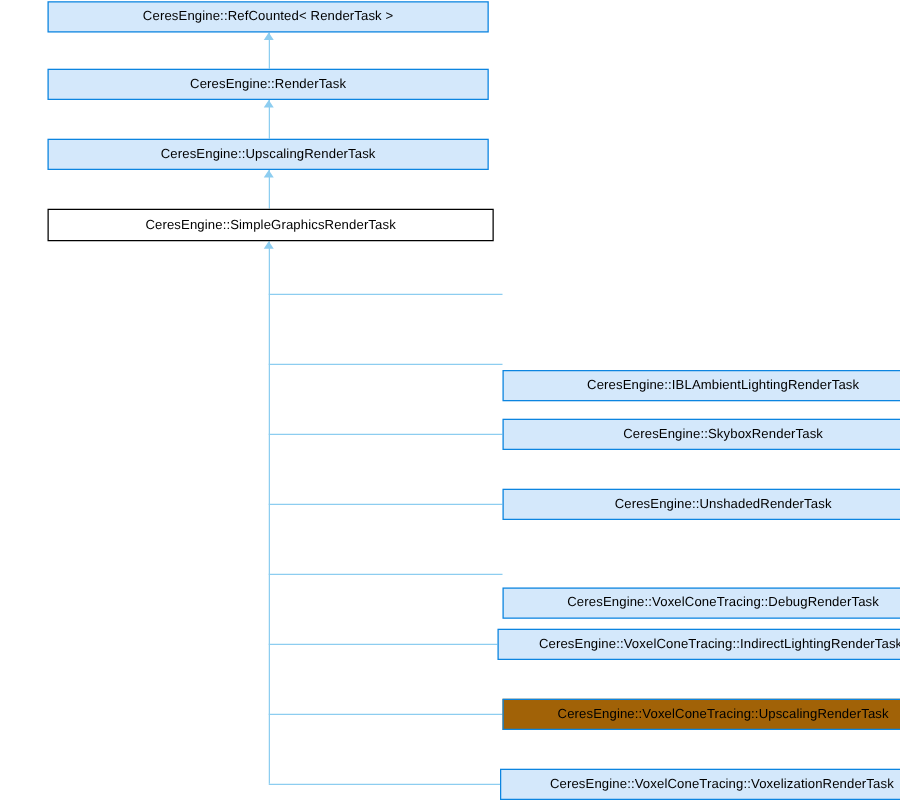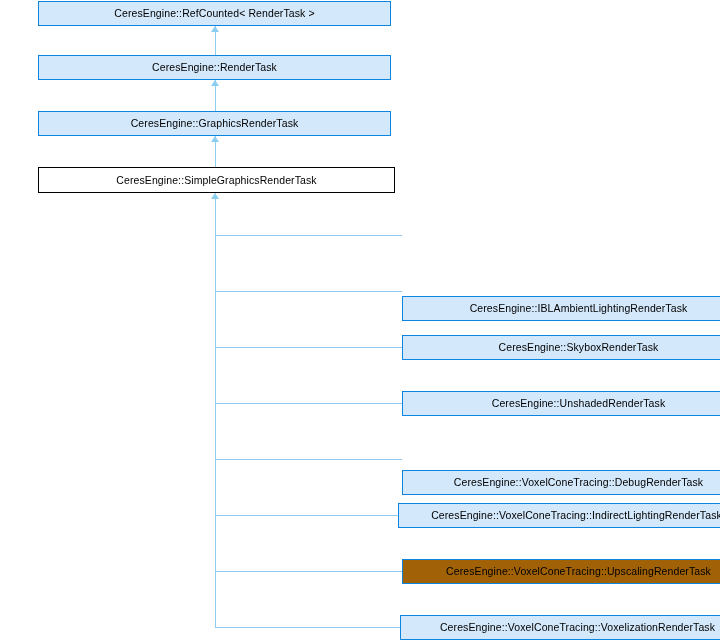--- a/index.html
+++ b/index.html
@@ -84,21 +84,21 @@
     <div class="arrow-up" style="left: 175px; top: 80px; border-bottom-color: rgb(141, 205, 240);"></div>
     <div class="arrow-up" style="left: 175px; top: 136px; border-bottom-color: rgb(141, 205, 240);"></div>
     <div class="arrow-up" style="left: 175px; top: 193px; border-bottom-color: rgb(141, 205, 240);"></div>
     <div class="node" style="left: 2px; top: 1px; width: 353px; height: 25px; background: rgb(212, 232, 251); border-color: rgb(12, 133, 224);">
       <span class="label" style="color: rgb(0, 0, 0);">CeresEngine::RefCounted&lt; RenderTask &gt;</span>
     </div>
     <div class="node" style="left: 2px; top: 55px; width: 353px; height: 25px; background: rgb(212, 232, 251); border-color: rgb(12, 133, 224);">
       <span class="label" style="color: rgb(0, 0, 0);">CeresEngine::RenderTask</span>
     </div>
     <div class="node" style="left: 2px; top: 111px; width: 353px; height: 25px; background: rgb(212, 232, 251); border-color: rgb(12, 133, 224);">
-      <span class="label" style="color: rgb(0, 0, 0);">CeresEngine::GraphicsRenderTask</span>
+      <span class="label" style="color: rgb(0, 0, 0);">CeresEngine::UpscalingRenderTask</span>
     </div>
     <div class="node current" style="left: 2px; top: 167px; width: 357px; height: 26px; background: rgb(255, 255, 255); border-color: rgb(0, 0, 0);">
       <span class="label" style="color: rgb(0, 0, 0);">CeresEngine::SimpleGraphicsRenderTask</span>
     </div>
     <div class="node" style="left: 366px; top: 296px; width: 353px; height: 25px; background: rgb(212, 232, 251); border-color: rgb(12, 133, 224);">
       <span class="label" style="color: rgb(0, 0, 0);">CeresEngine::IBLAmbientLightingRenderTask</span>
     </div>
     <div class="node" style="left: 366px; top: 335px; width: 353px; height: 25px; background: rgb(212, 232, 251); border-color: rgb(12, 133, 224);">
       <span class="label" style="color: rgb(0, 0, 0);">CeresEngine::SkyboxRenderTask</span>
     </div>

